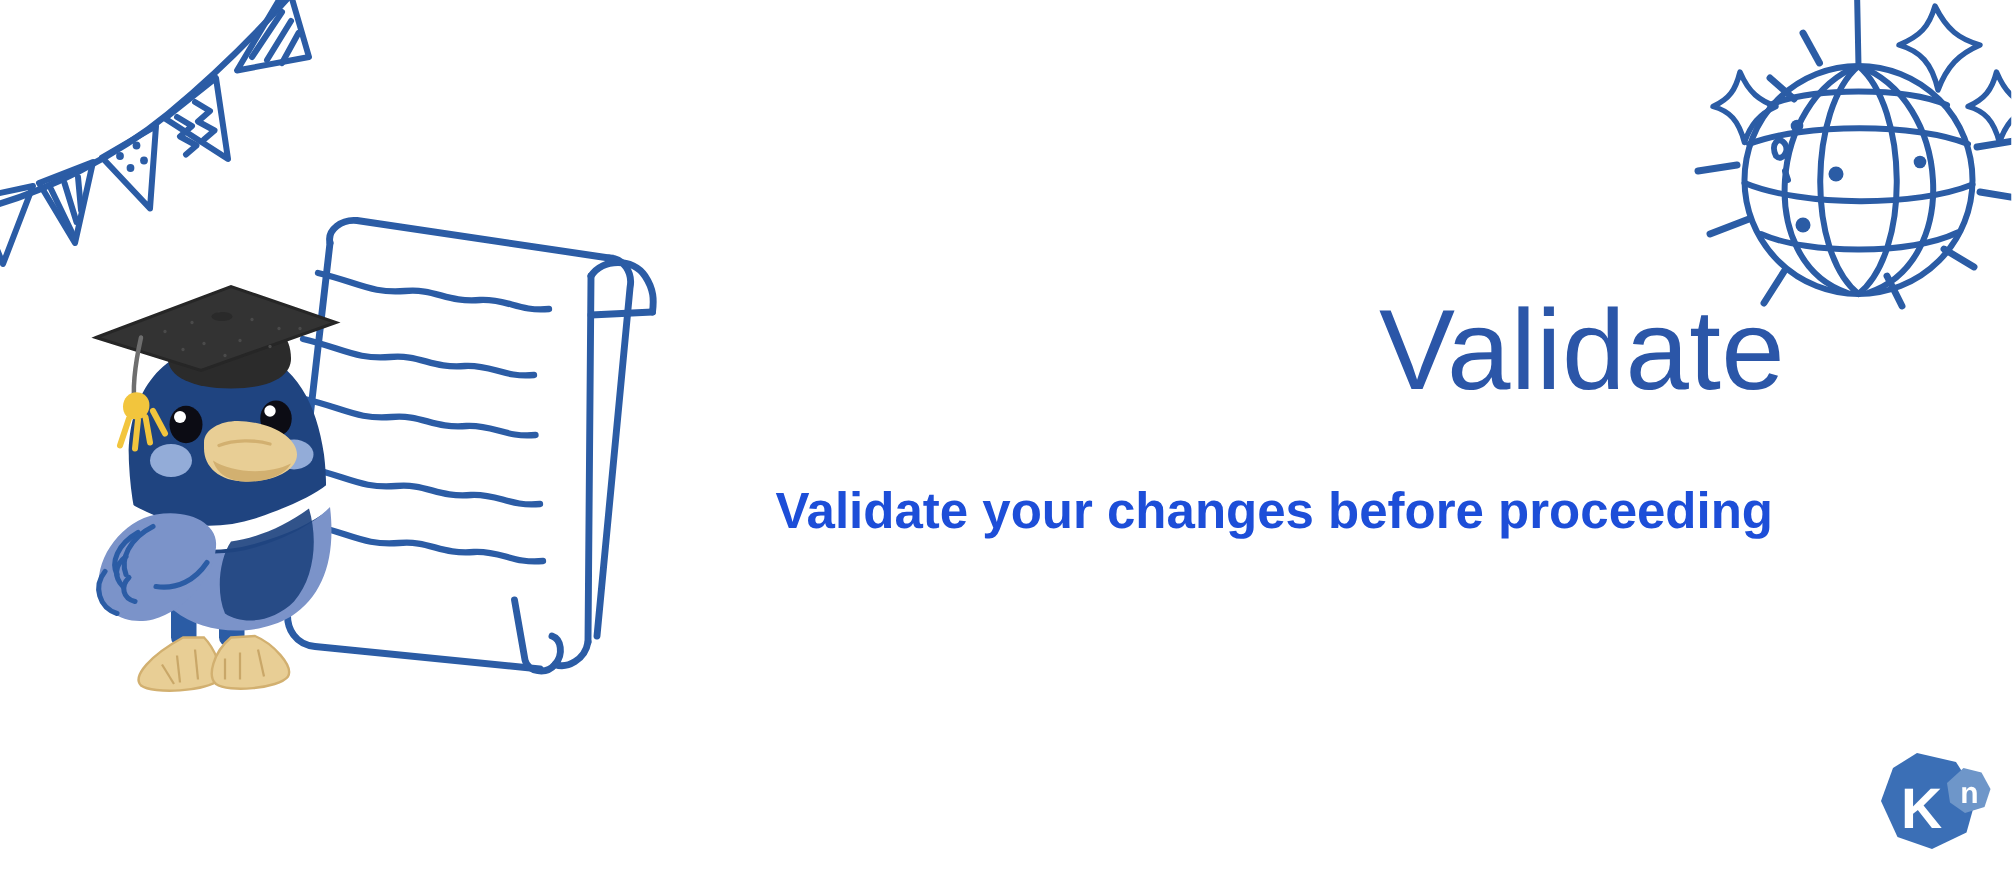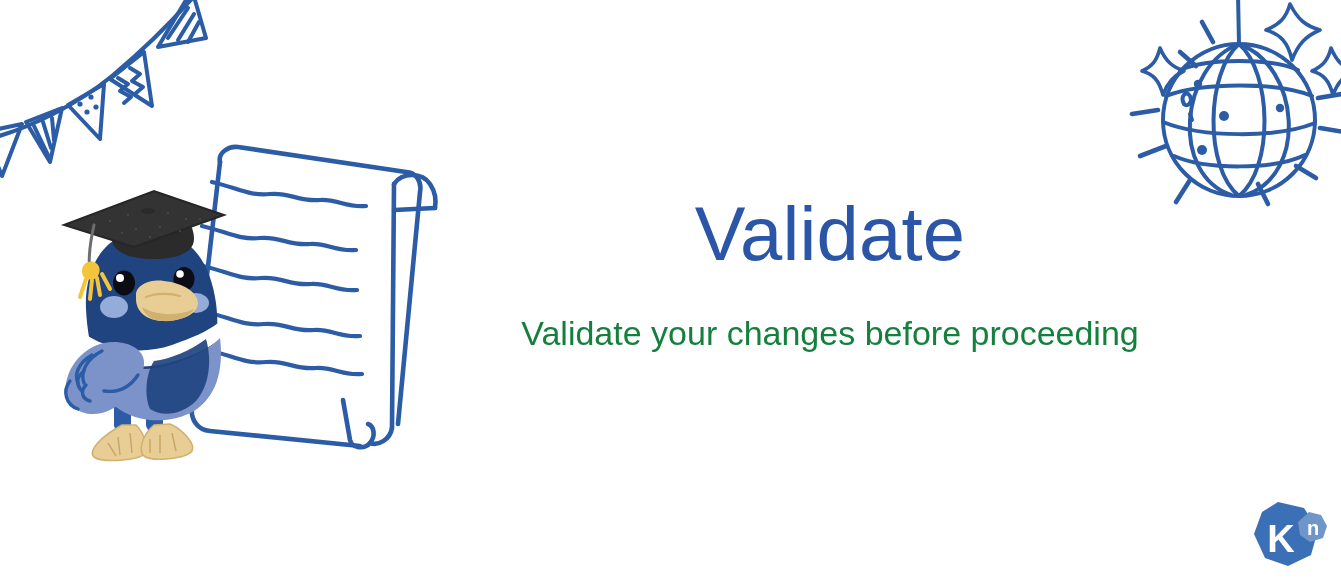--- a/index.html
+++ b/index.html
@@ -55,40 +55,40 @@
     width: 82px;
     height: 78px;
   }
 
   
   #text-block {
     position: absolute;
     left: 470px;
     top: 196px;
     width: 720px;
-    text-align: center;
+    text-align: right;
   }
   #page-title {
     margin: 0;
     font-family: "Liberation Sans", sans-serif;
     font-size: 76px;
     font-weight: 400;
     line-height: 1.0;
     letter-spacing: 0.2px;
     color: #2B56A8;
     white-space: nowrap;
   }
   #page-subtitle {
-    margin: 0;
+    margin: 8px;
     padding-top: 42px;
     font-family: "Liberation Sans", sans-serif;
     font-size: 34px;
-    font-weight: 400;
+    font-weight: 700;
     line-height: 1.15;
-    color: #15803d;
+    color: #1d4ed8;
     white-space: nowrap;
   }
 </style>
 </head>
 <body>
 
 <div id="slide">
 
   <svg class="art" id="bunting-art" viewBox="0 0 230 200">
     <g fill="none" stroke="#2B5CA5" stroke-width="4.2" stroke-linecap="round" stroke-linejoin="round">

